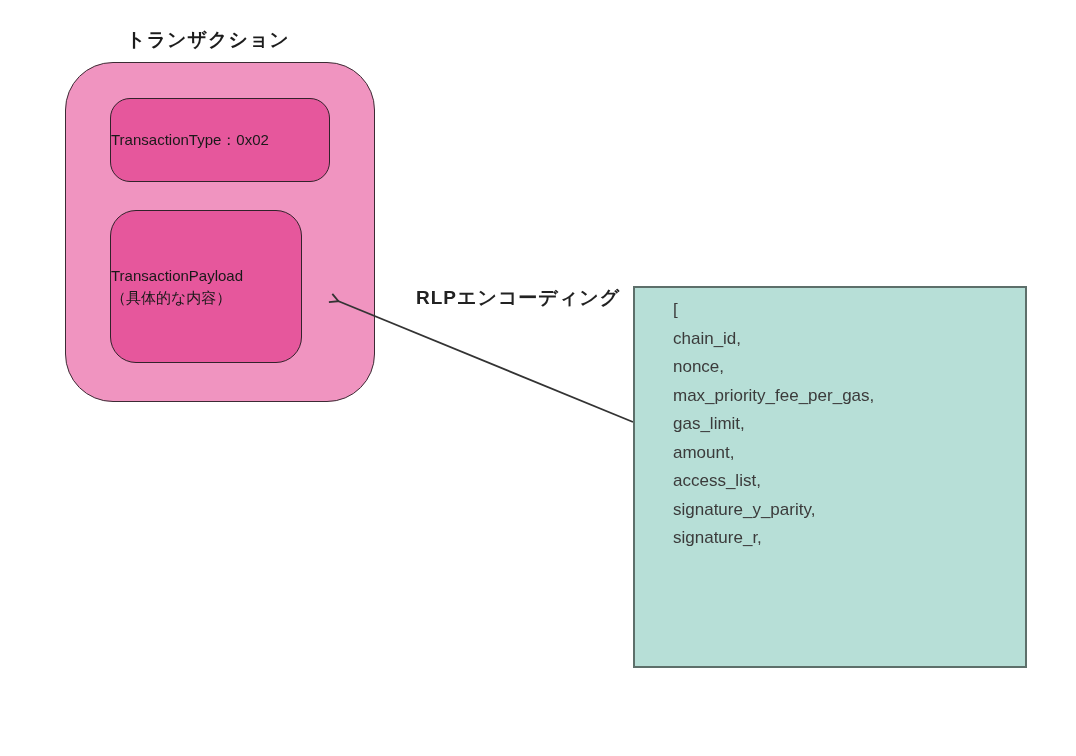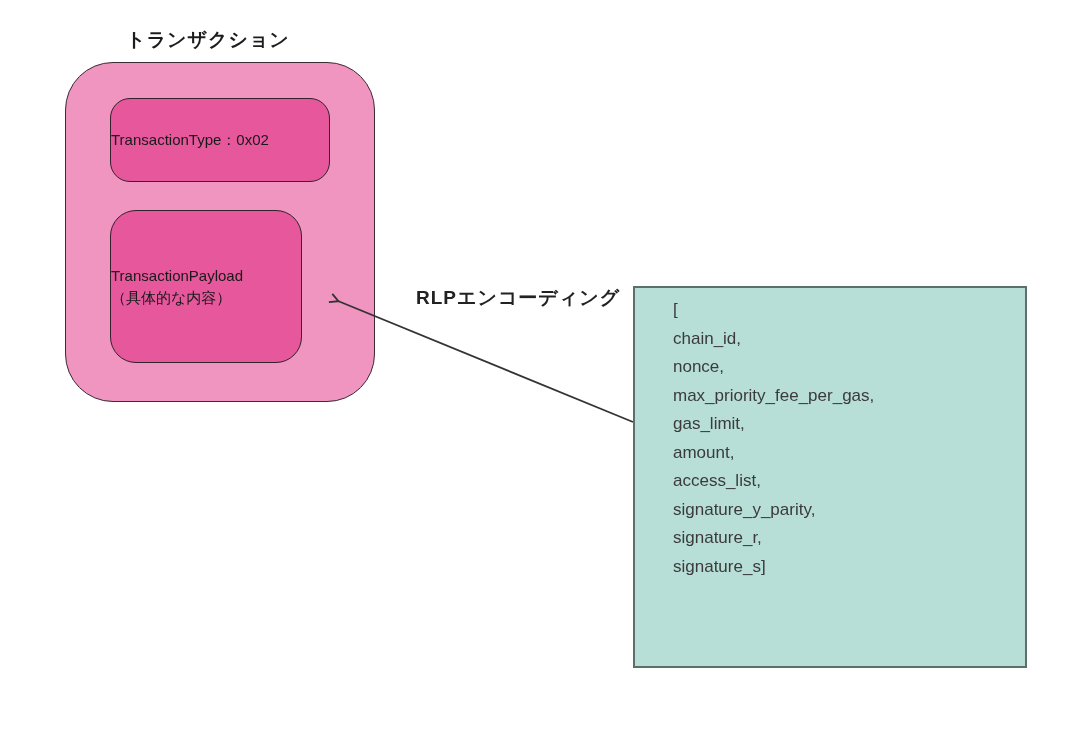--- a/index.html
+++ b/index.html
@@ -134,16 +134,15 @@
   <div class="list-box">
       <div class="list-line">[</div>
       <div class="list-line">chain_id,</div>
       <div class="list-line">nonce,</div>
       <div class="list-line">max_priority_fee_per_gas,</div>
       <div class="list-line">gas_limit,</div>
       <div class="list-line">amount,</div>
       <div class="list-line">access_list,</div>
       <div class="list-line">signature_y_parity,</div>
       <div class="list-line">signature_r,</div>
-      <div class="list-line">signature_s]</div>
     </div>
 
 </div>
 
 </body></html>

